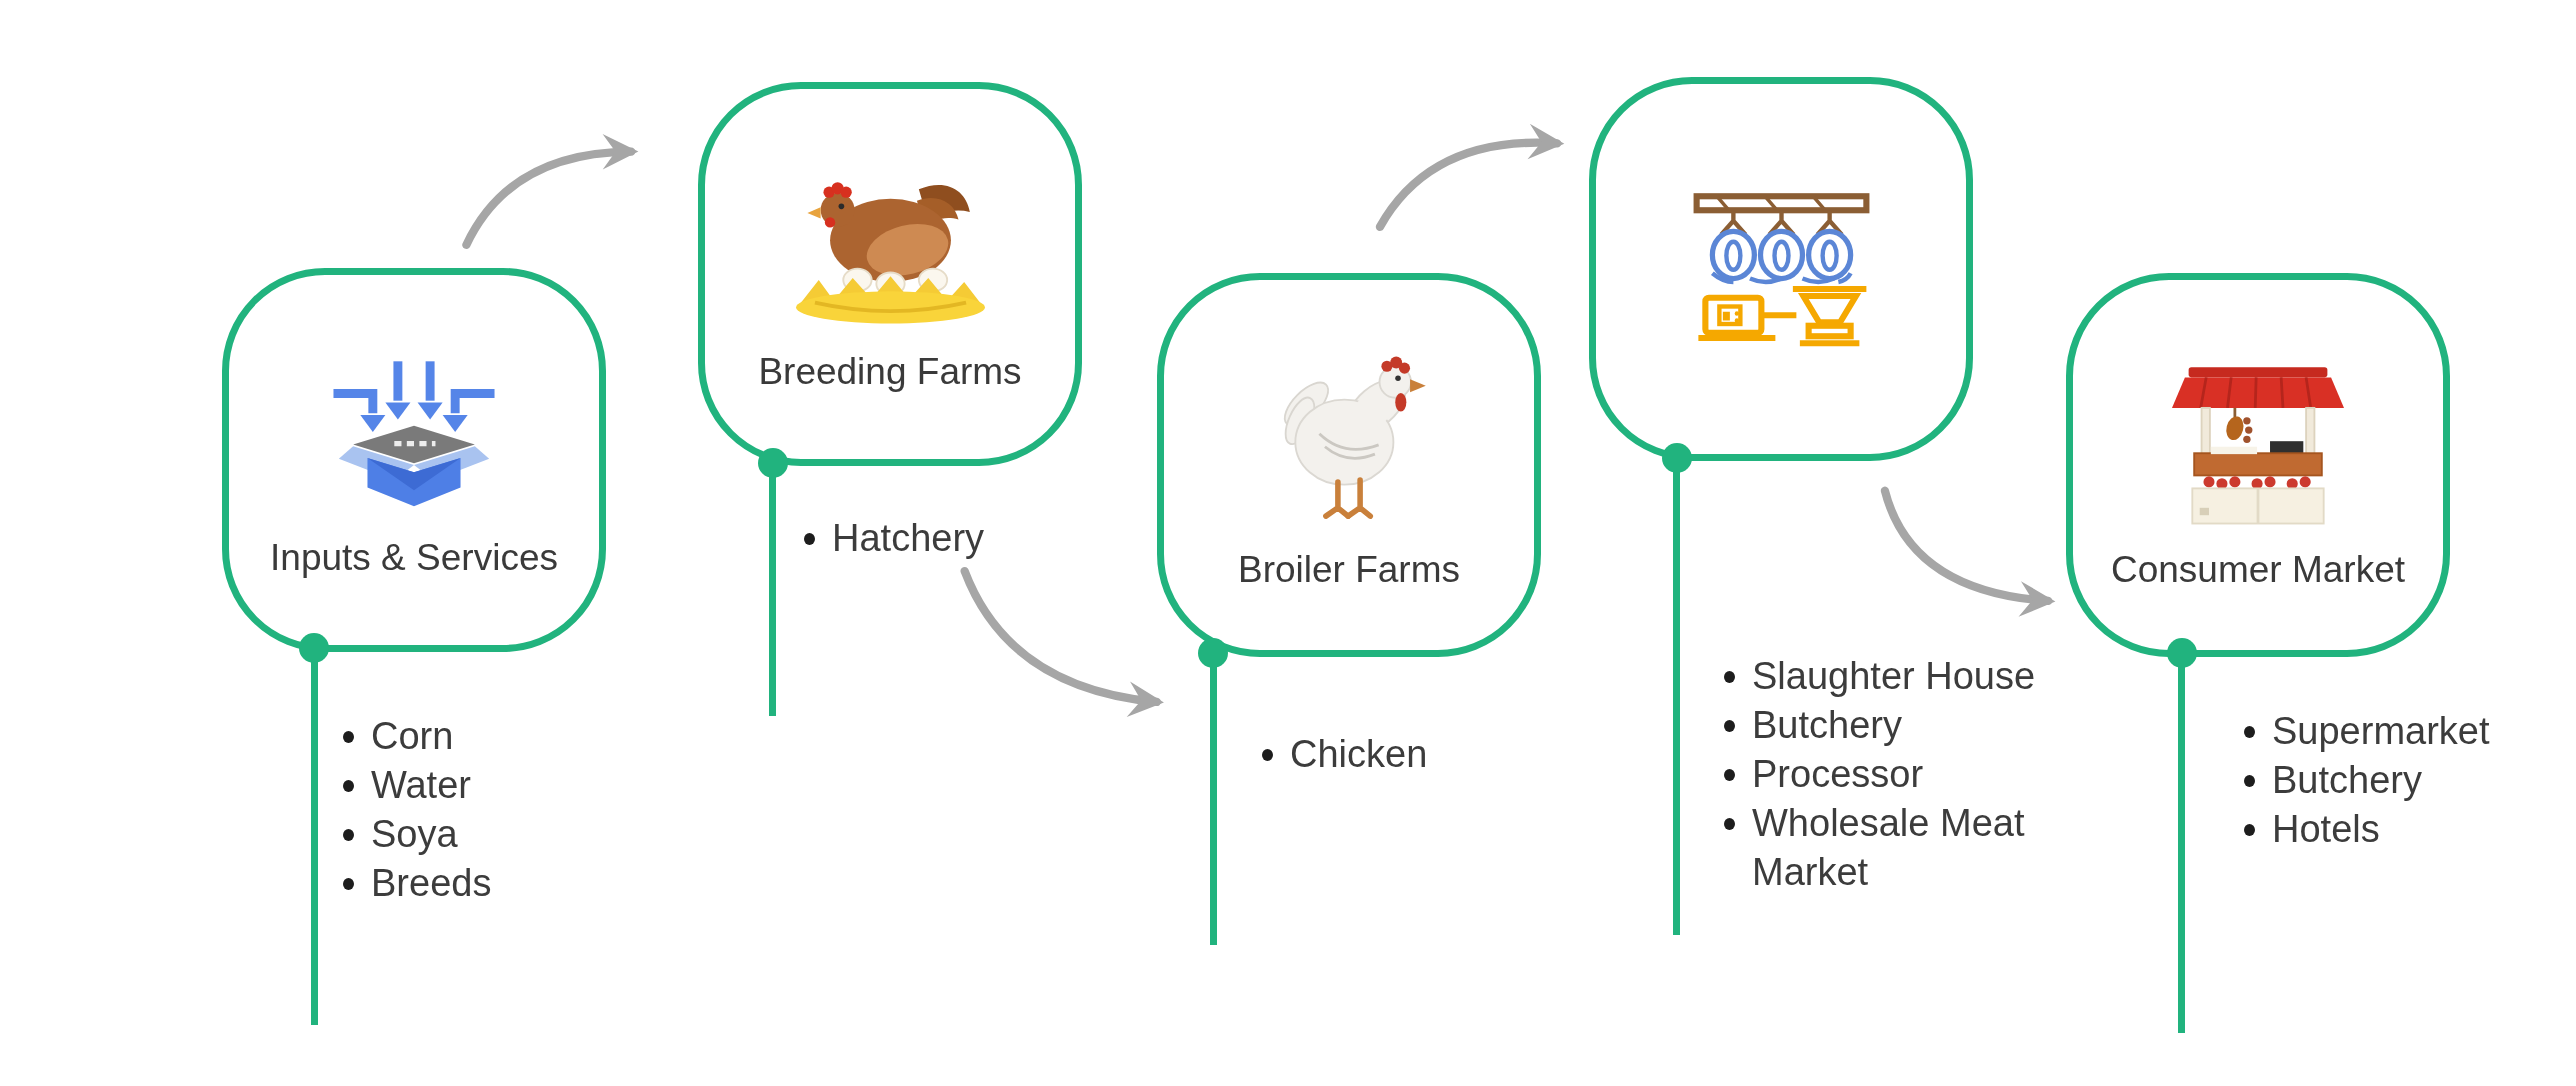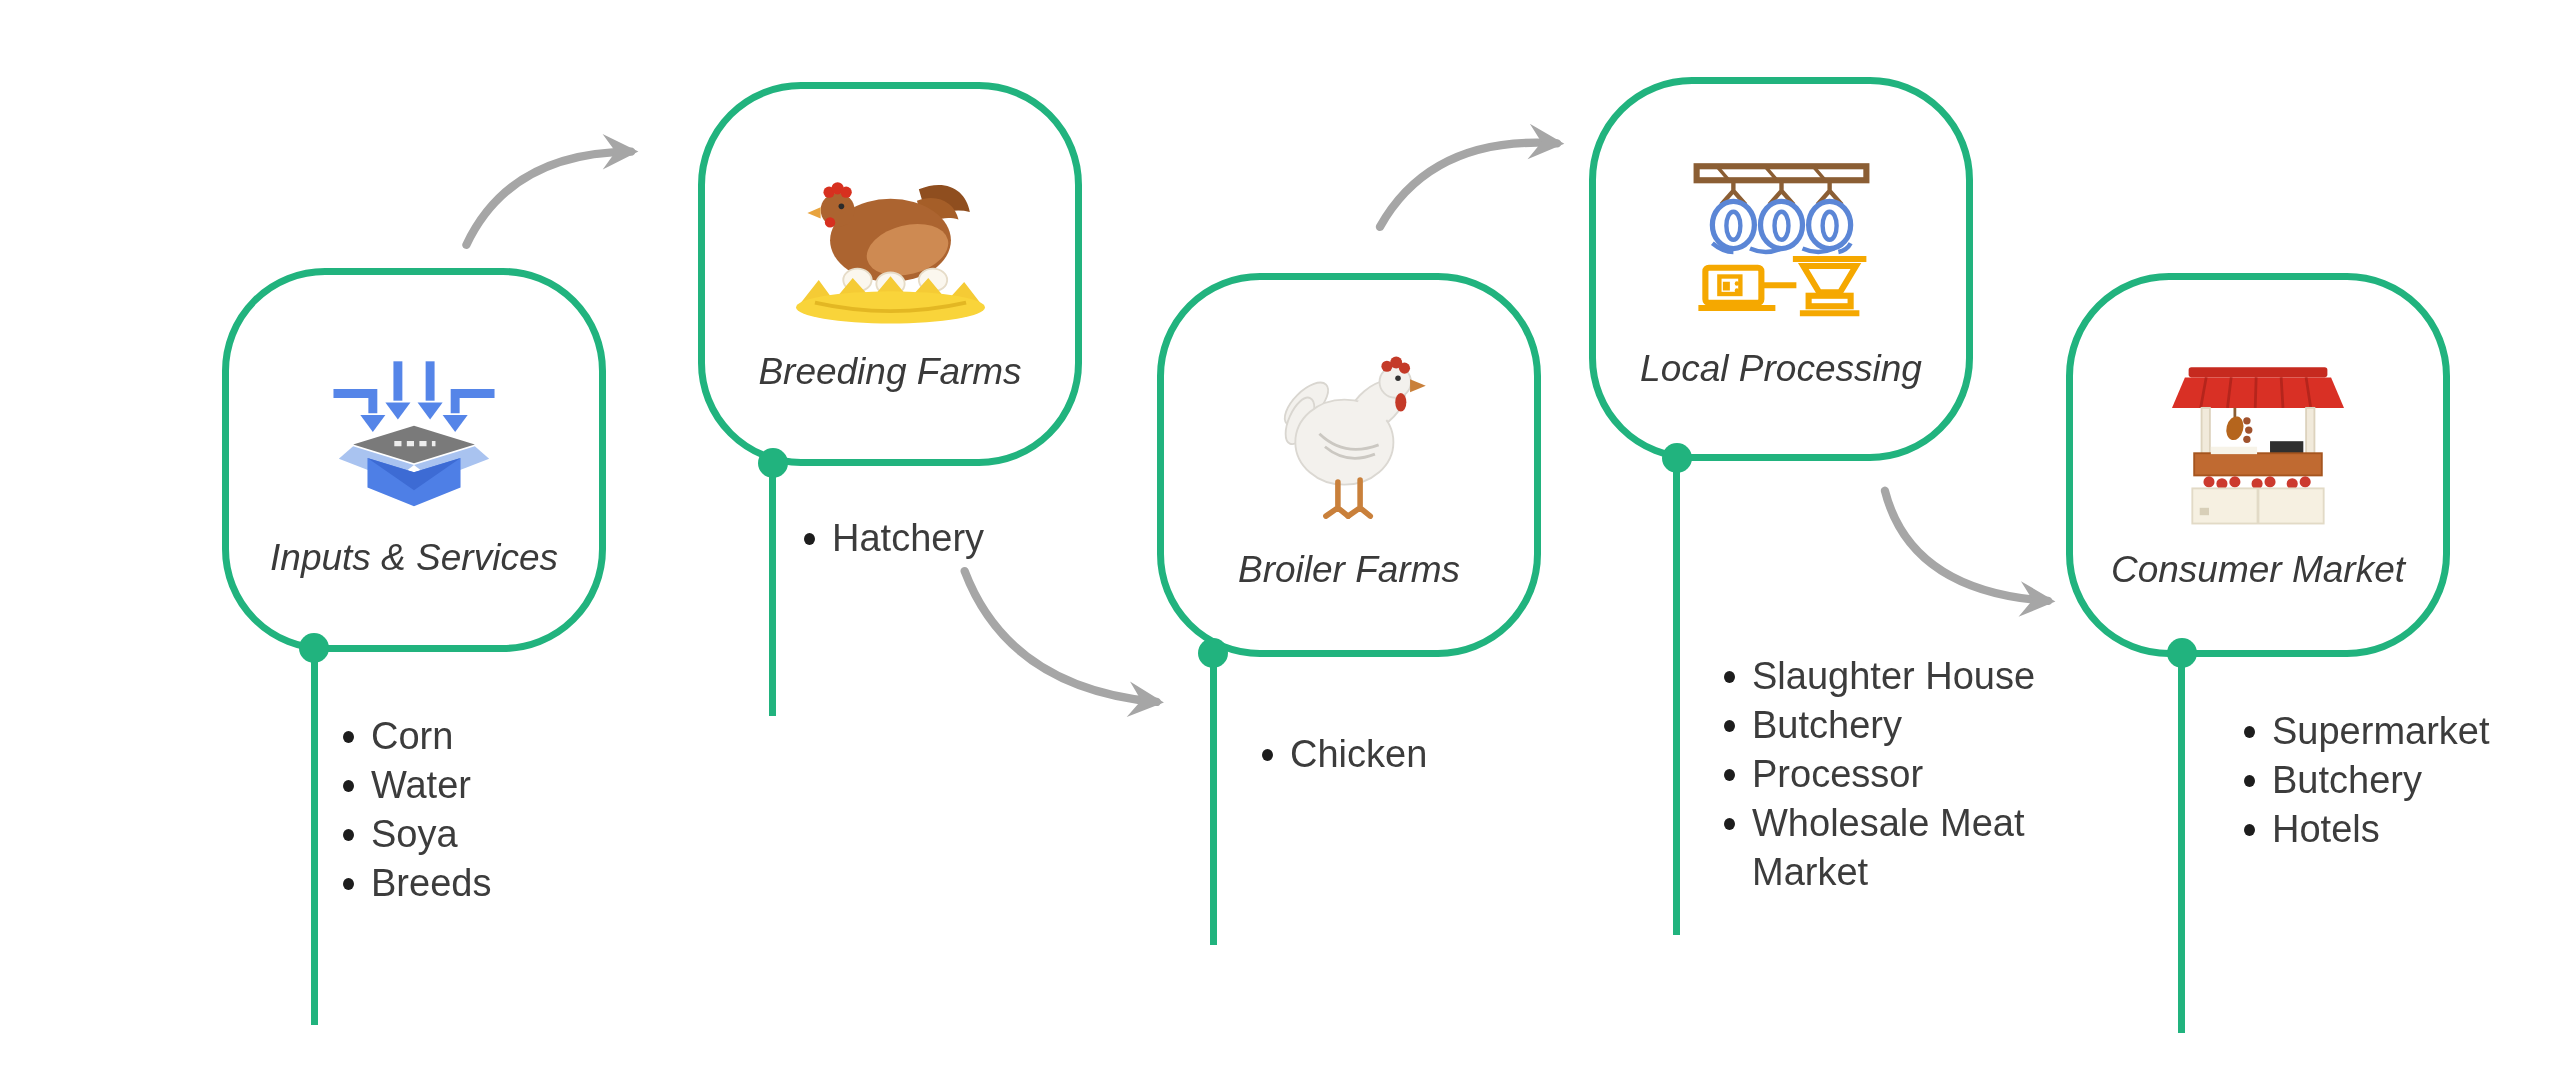--- a/index.html
+++ b/index.html
@@ -3,21 +3,21 @@
 <meta charset="utf-8">
 <title>Diagram</title>
 <style>
   html,body{margin:0;padding:0;background:#ffffff;}
   #canvas{position:relative;width:2663px;height:1087px;background:#ffffff;overflow:hidden;
           font-family:"Liberation Sans","DejaVu Sans",sans-serif;color:#3c3c3c;}
   .node{position:absolute;width:384px;height:384px;border:7.2px solid #21b37e;border-radius:103px;
         background:#ffffff;box-sizing:border-box;display:flex;flex-direction:column;
         align-items:center;justify-content:center;padding-top:5.2px;}
   .node .icon{flex:0 0 auto;display:flex;align-items:center;justify-content:center;}
-  .node .label{margin-top:19.6px;font-size:37px;line-height:41px;color:#3a3a3a;white-space:nowrap;font-style:italic;}
+  .node .label{margin-top:19.6px;font-size:37px;line-height:41px;color:#3a3a3a;white-space:nowrap;}
   .dot{position:absolute;width:30px;height:30px;border-radius:50%;background:#21b37e;z-index:3;}
   .stem{position:absolute;width:7.2px;background:#21b37e;z-index:2;}
   ul.items{position:absolute;list-style:none;margin:5px;padding:0;font-size:38px;line-height:49px;}
   ul.items li{position:relative;margin:0;padding:0;}
   ul.items li::before{content:"";position:absolute;left:-28px;top:18.5px;width:11.3px;height:12.4px;
         border-radius:50%;background:#1d1d1d;}
   svg.arrows{position:absolute;left:0;top:0;z-index:1;}
 </style>
 </head>
 <body>
@@ -144,21 +144,20 @@
           <path d="M128 120 H212"></path>
           <polygon points="140,128 200,128 182,158 158,158" fill="#ffffff"></polygon>
           <rect x="146" y="162" width="48" height="12"></rect>
           <path d="M136 182 H204"></path>
         </g>
         <rect x="48" y="146" width="8" height="10" fill="#f5a800"></rect>
         <circle cx="64" cy="148" r="2.5" fill="#f5a800"></circle>
         <circle cx="64" cy="156" r="2.5" fill="#f5a800"></circle>
       </svg>
     </div>
-    <div class="label">Local Processing</div>
   </div>
 
   <div class="node" style="left:2066px;top:273px;z-index:2">
     <div class="icon">
       <svg width="216" height="185" viewBox="0 0 210 200">
         <rect x="30" y="24" width="150" height="11" rx="3" fill="#c62a1f"></rect>
         <polygon points="26,35 184,35 198,68 12,68" fill="#d93025"></polygon>
         <g stroke="#b5251c" stroke-width="3">
           <path d="M49 35 L43 68 M76 35 L72 68 M103 35 L102 68 M130 35 L132 68 M157 35 L162 68"></path>
         </g>

